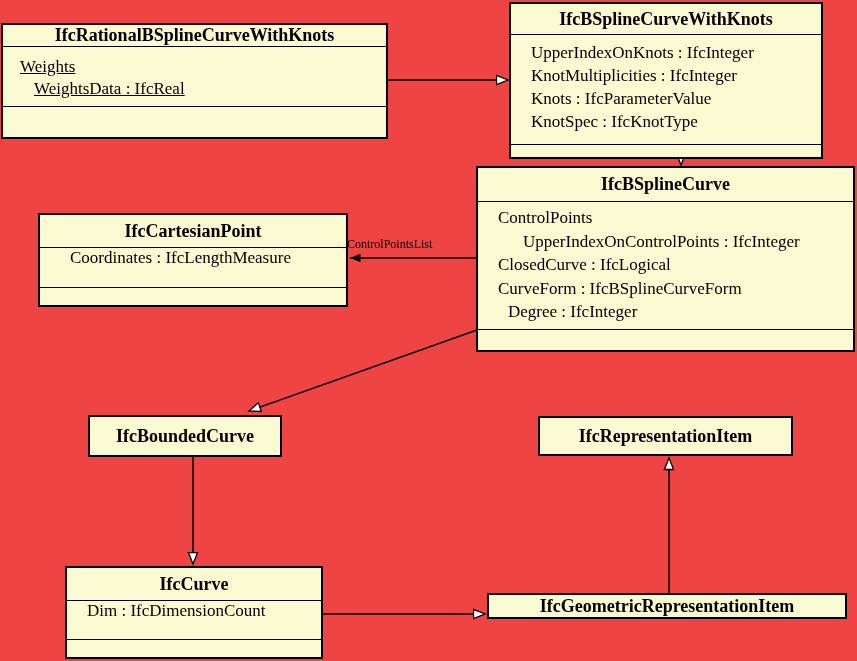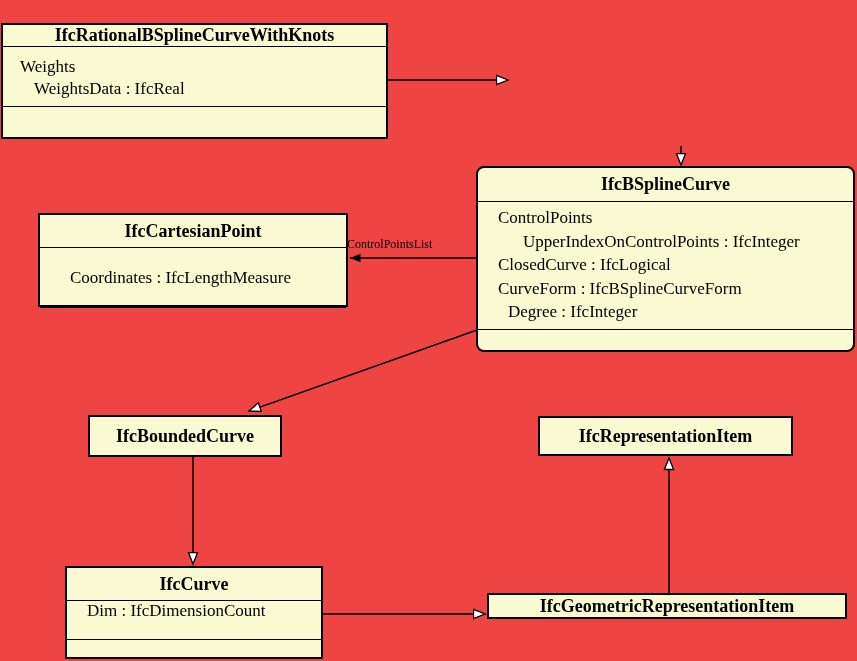--- a/index.html
+++ b/index.html
@@ -49,41 +49,51 @@
     <line x1="681" y1="146" x2="681" y2="165" stroke="#000" stroke-width="1.5" marker-end="url(#triOpen)"></line>
     <line x1="476" y1="258" x2="350" y2="258" stroke="#000" stroke-width="1.5" marker-end="url(#triFilled)"></line>
     <line x1="477" y1="330" x2="249" y2="411" stroke="#000" stroke-width="1.5" marker-end="url(#triOpen)"></line>
     <line x1="193" y1="457" x2="193" y2="564" stroke="#000" stroke-width="1.5" marker-end="url(#triOpen)"></line>
     <line x1="323" y1="614" x2="485" y2="614" stroke="#000" stroke-width="1.5" marker-end="url(#triOpen)"></line>
     <line x1="669" y1="593" x2="669" y2="458" stroke="#000" stroke-width="1.5" marker-end="url(#triOpen)"></line>
   </svg>
 
   <div class="cls" style="left:1px;top:23px;width:387px;height:116px;">
     <div class="cmp-title">IfcRationalBSplineCurveWithKnots</div>
-    <div class="cmp-attrs" style="height:60px;padding-top:9px;">
+    <div class="cmp-attrs" style="height:60px;padding-top:9px;text-decoration:underline;">
       <div class="attr" style="padding-left:17px;line-height:22px;">Weights</div>
       <div class="attr" style="padding-left:31px;line-height:22px;">WeightsData : IfcReal</div>
     </div>
     <div class="cmp-empty"></div>
   </div>
 
+  <div class="cls" style="left:509px;top:2px;width:314px;height:157px;">
+    <div class="cmp-title" style="height:31px;">IfcBSplineCurveWithKnots</div>
+    <div class="cmp-attrs" style="height:110px;padding-top:6px;">
+      <div class="attr">UpperIndexOnKnots : IfcInteger</div>
+      <div class="attr">KnotMultiplicities : IfcInteger</div>
+      <div class="attr">Knots : IfcParameterValue</div>
+      <div class="attr">KnotSpec : IfcKnotType</div>
+    </div>
+    <div class="cmp-empty"></div>
+  </div>
 
-  <div class="cls" style="left:476px;top:166px;width:379px;height:186px;border-radius:8px;">
+  <div class="cls" style="left:476px;top:166px;width:379px;height:186px;">
     <div class="cmp-title" style="height:34px;">IfcBSplineCurve</div>
     <div class="cmp-attrs" style="height:128px;padding-top:4px;">
       <div class="attr" style="line-height:23.5px;">ControlPoints</div>
       <div class="attr" style="line-height:23.5px;padding-left:45px;">UpperIndexOnControlPoints : IfcInteger</div>
       <div class="attr" style="line-height:23.5px;">ClosedCurve : IfcLogical</div>
       <div class="attr" style="line-height:23.5px;">CurveForm : IfcBSplineCurveForm</div>
       <div class="attr" style="line-height:23.5px;padding-left:30px;">Degree : IfcInteger</div>
     </div>
     <div class="cmp-empty"></div>
   </div>
 
-  <div class="cls" style="left:38px;top:213px;width:310px;height:94px;gap:20px;">
+  <div class="cls" style="left:38px;top:213px;width:310px;height:94px;">
     <div class="cmp-title" style="height:33px;">IfcCartesianPoint</div>
     <div class="cmp-attrs center" style="height:40px;">
       <div class="attr" style="padding-left:30px;">Coordinates : IfcLengthMeasure</div>
     </div>
     <div class="cmp-empty"></div>
   </div>
 
   <div class="cls single" style="left:88px;top:415px;width:194px;height:42px;">
     <div class="cmp-title">IfcBoundedCurve</div>
   </div>

